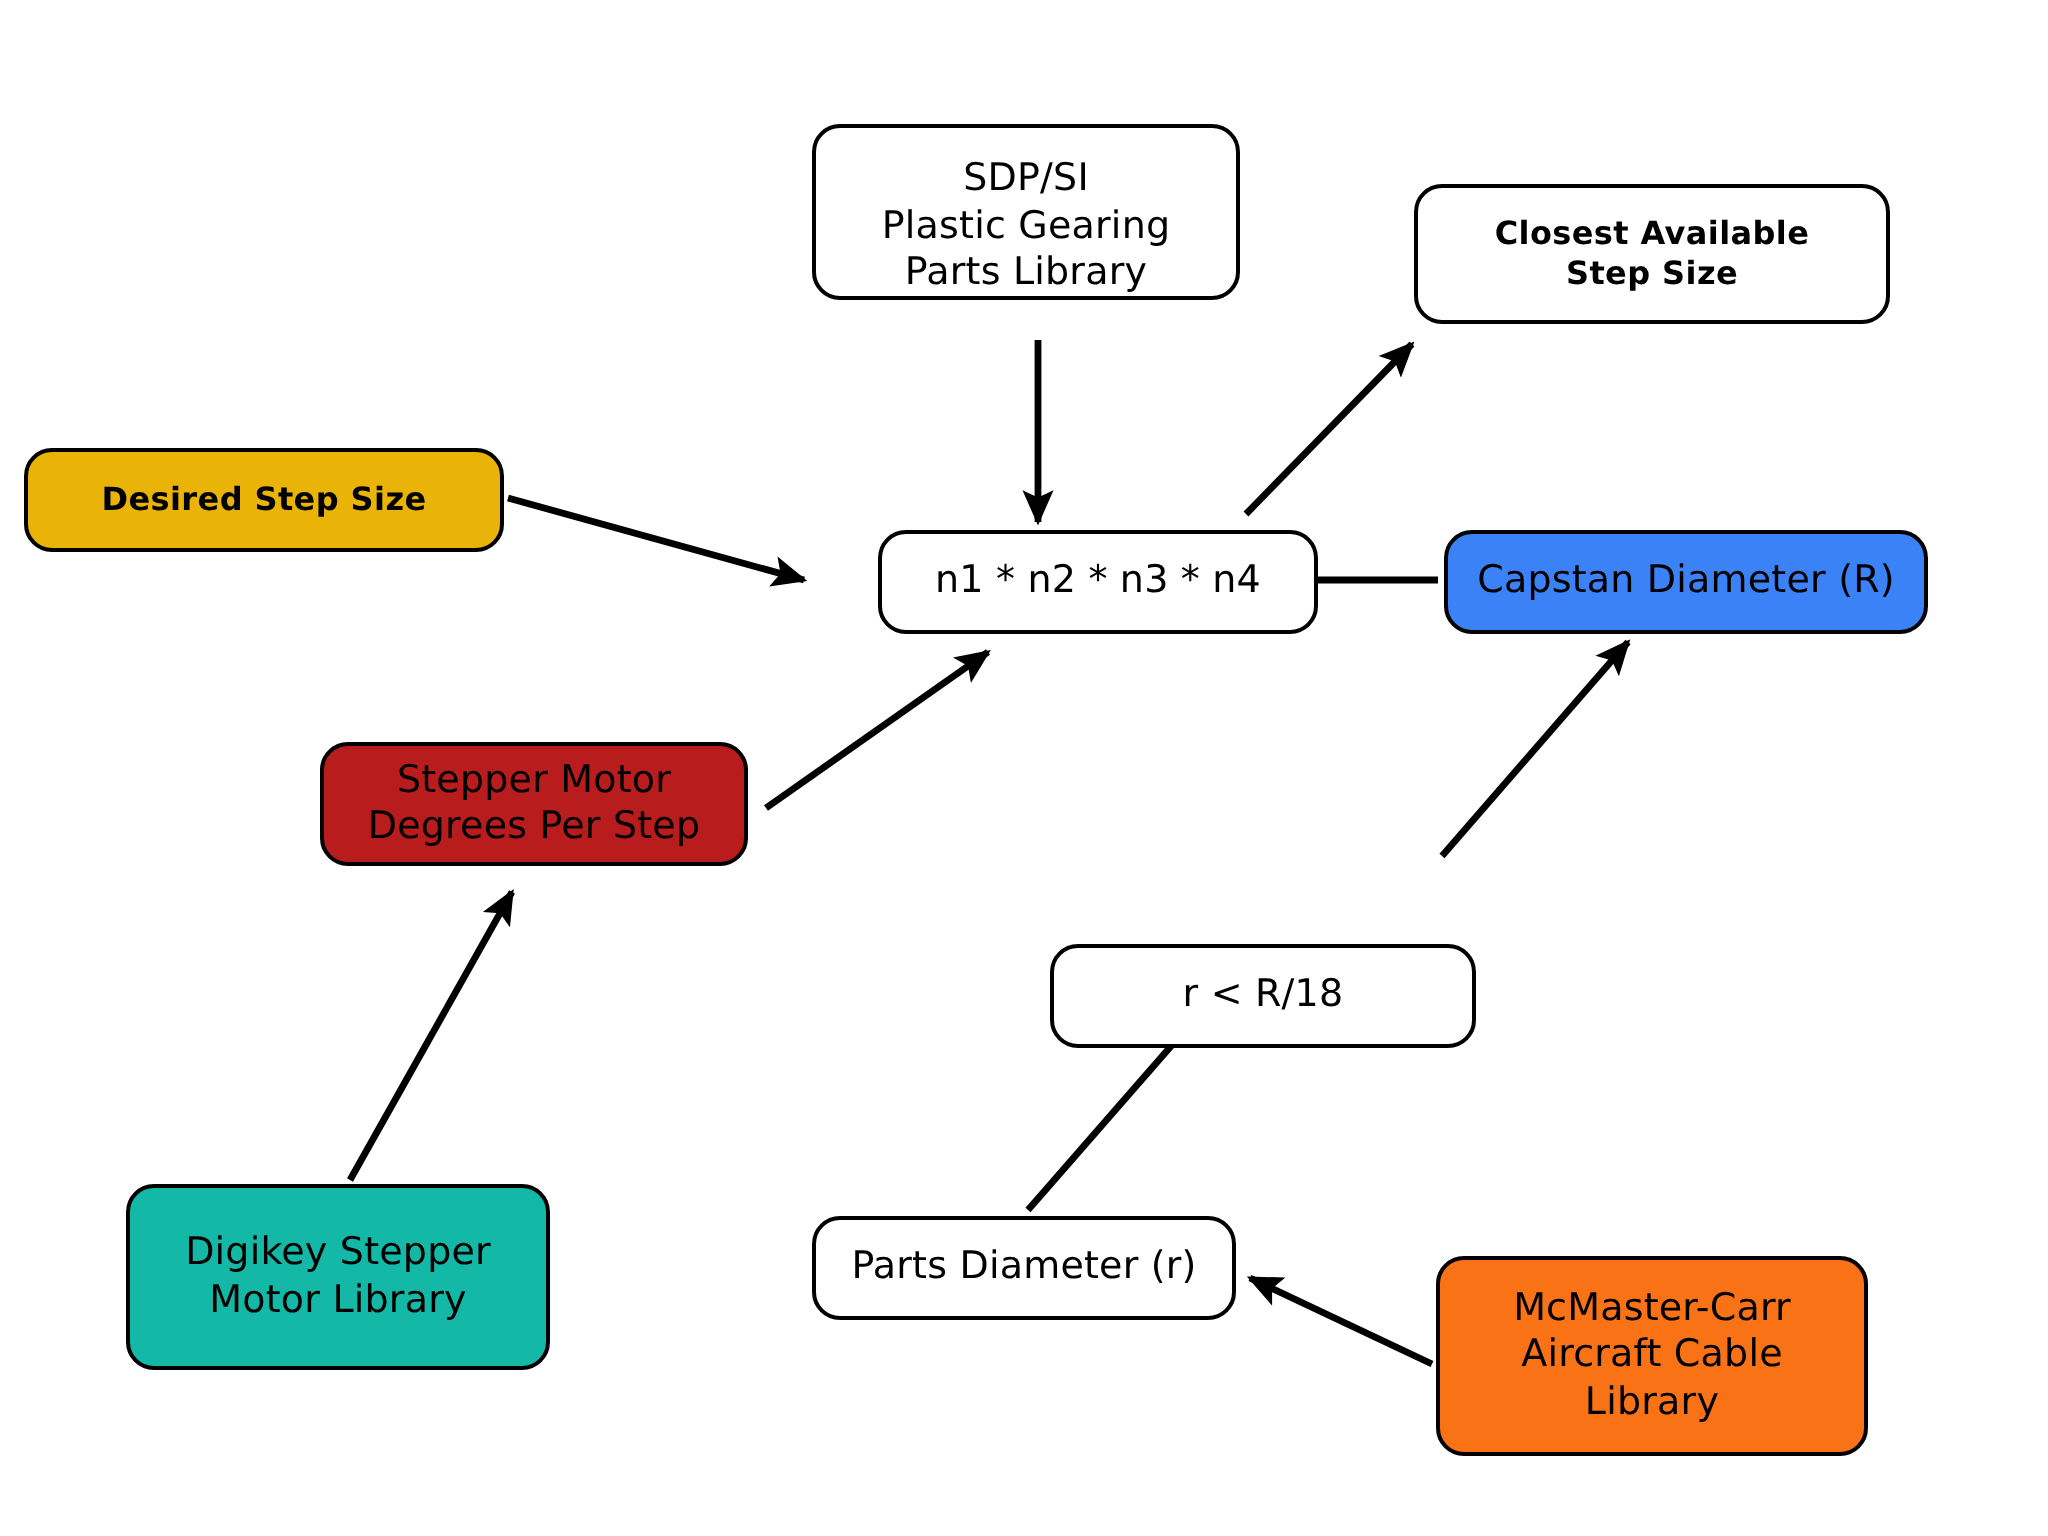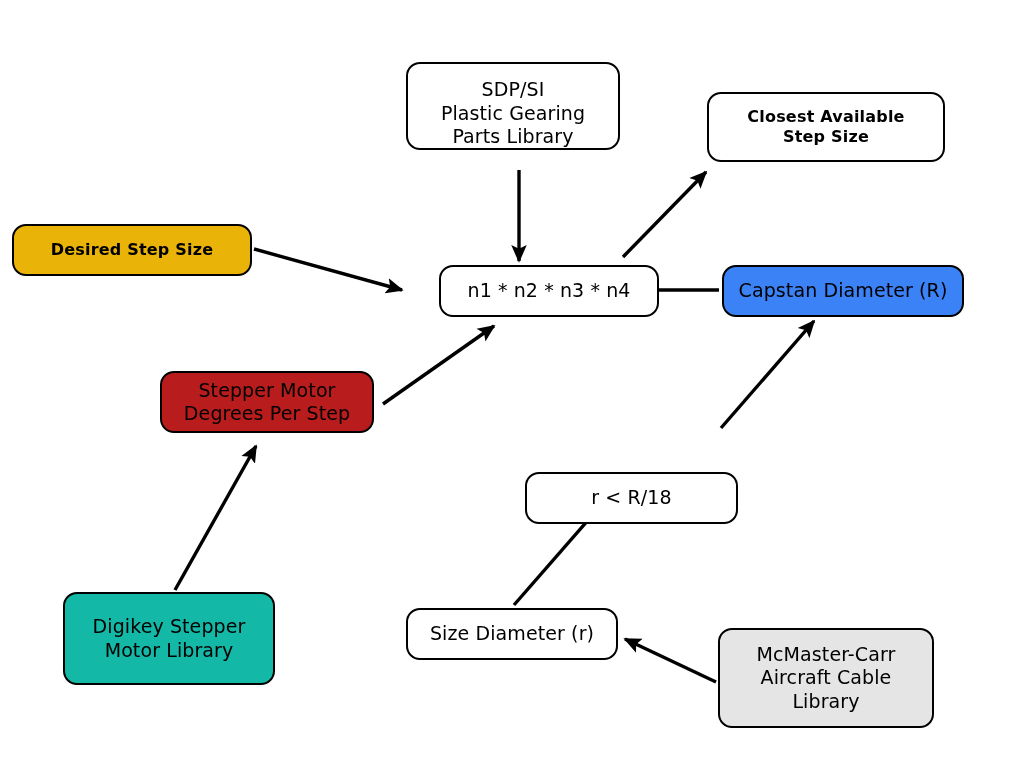--- a/index.html
+++ b/index.html
@@ -96,22 +96,22 @@
 Degrees Per Step</span>
       </div>
       <div class="node n-regular" style="left: 525px; top: 428px; width: 213px; height: 52px; border-color: rgb(0, 0, 0); background: rgb(255, 255, 255); margin-top: 44px;">
         <span class="node-label">r &lt; R/18</span>
       </div>
       <div class="node n-regular" style="left: 63px; top: 592px; width: 212px; height: 93px; border-color: rgb(0, 0, 0); background: #14b8a6;">
         <span class="node-label">Digikey Stepper
 Motor Library</span>
       </div>
       <div class="node n-regular" style="left: 406px; top: 608px; width: 212px; height: 52px; border-color: rgb(0, 0, 0); background: rgb(255, 255, 255);">
-        <span class="node-label">Size Diameter (r)</span>
+        <span class="node-label">Parts Diameter (r)</span>
       </div>
-      <div class="node n-regular" style="left: 718px; top: 628px; width: 216px; height: 100px; border-color: rgb(0, 0, 0); background: #e5e5e5;">
+      <div class="node n-regular" style="left: 718px; top: 628px; width: 216px; height: 100px; border-color: rgb(0, 0, 0); background: #f97316;">
         <span class="node-label">McMaster-Carr
 Aircraft Cable
 Library</span>
       </div>
     </div>
 
 </div>
 
 </body></html>

